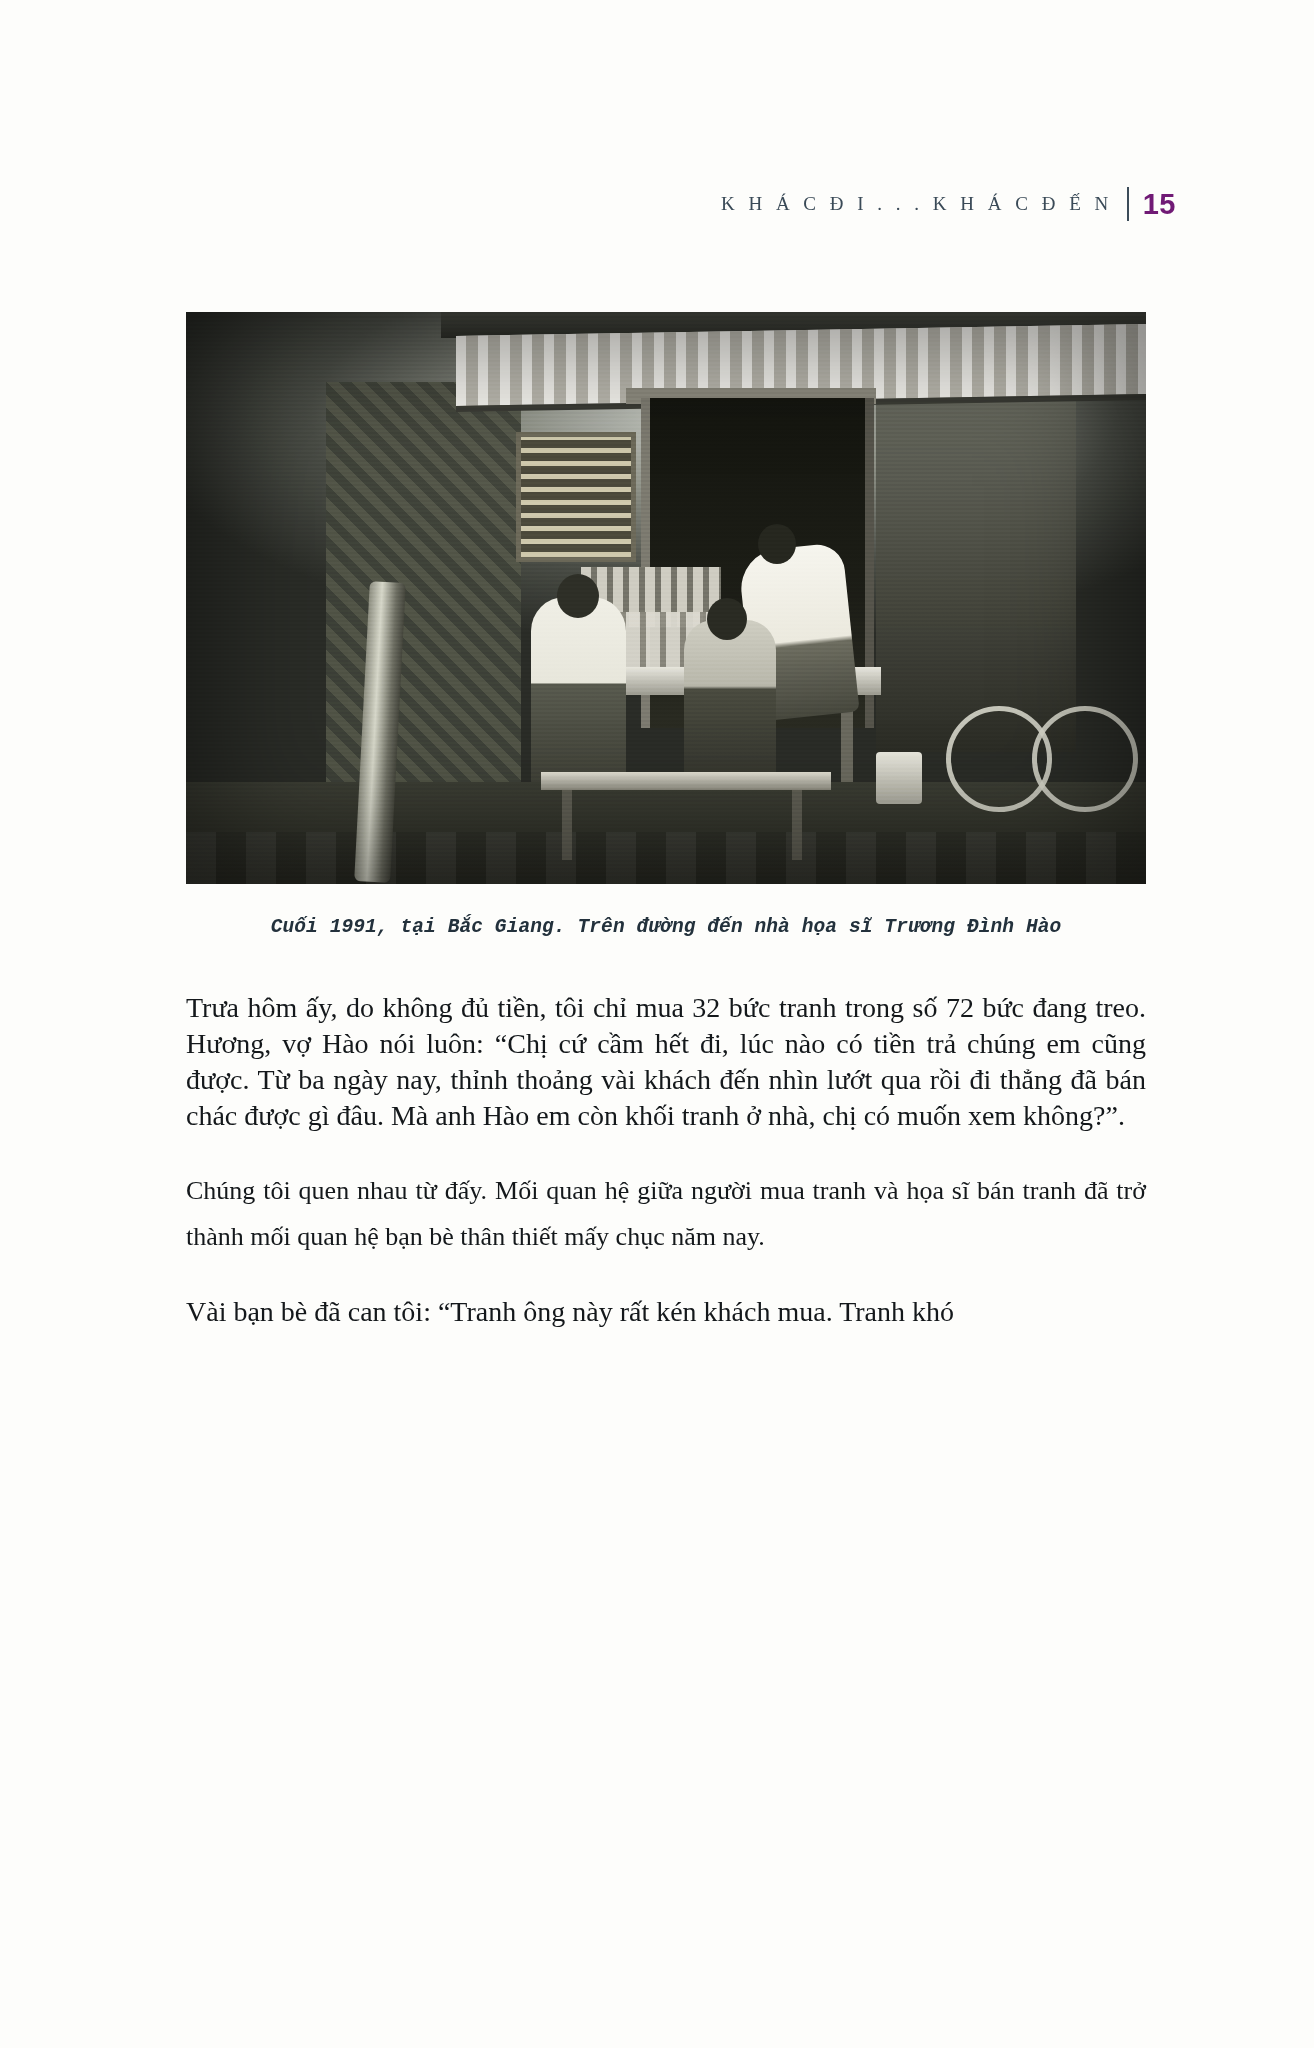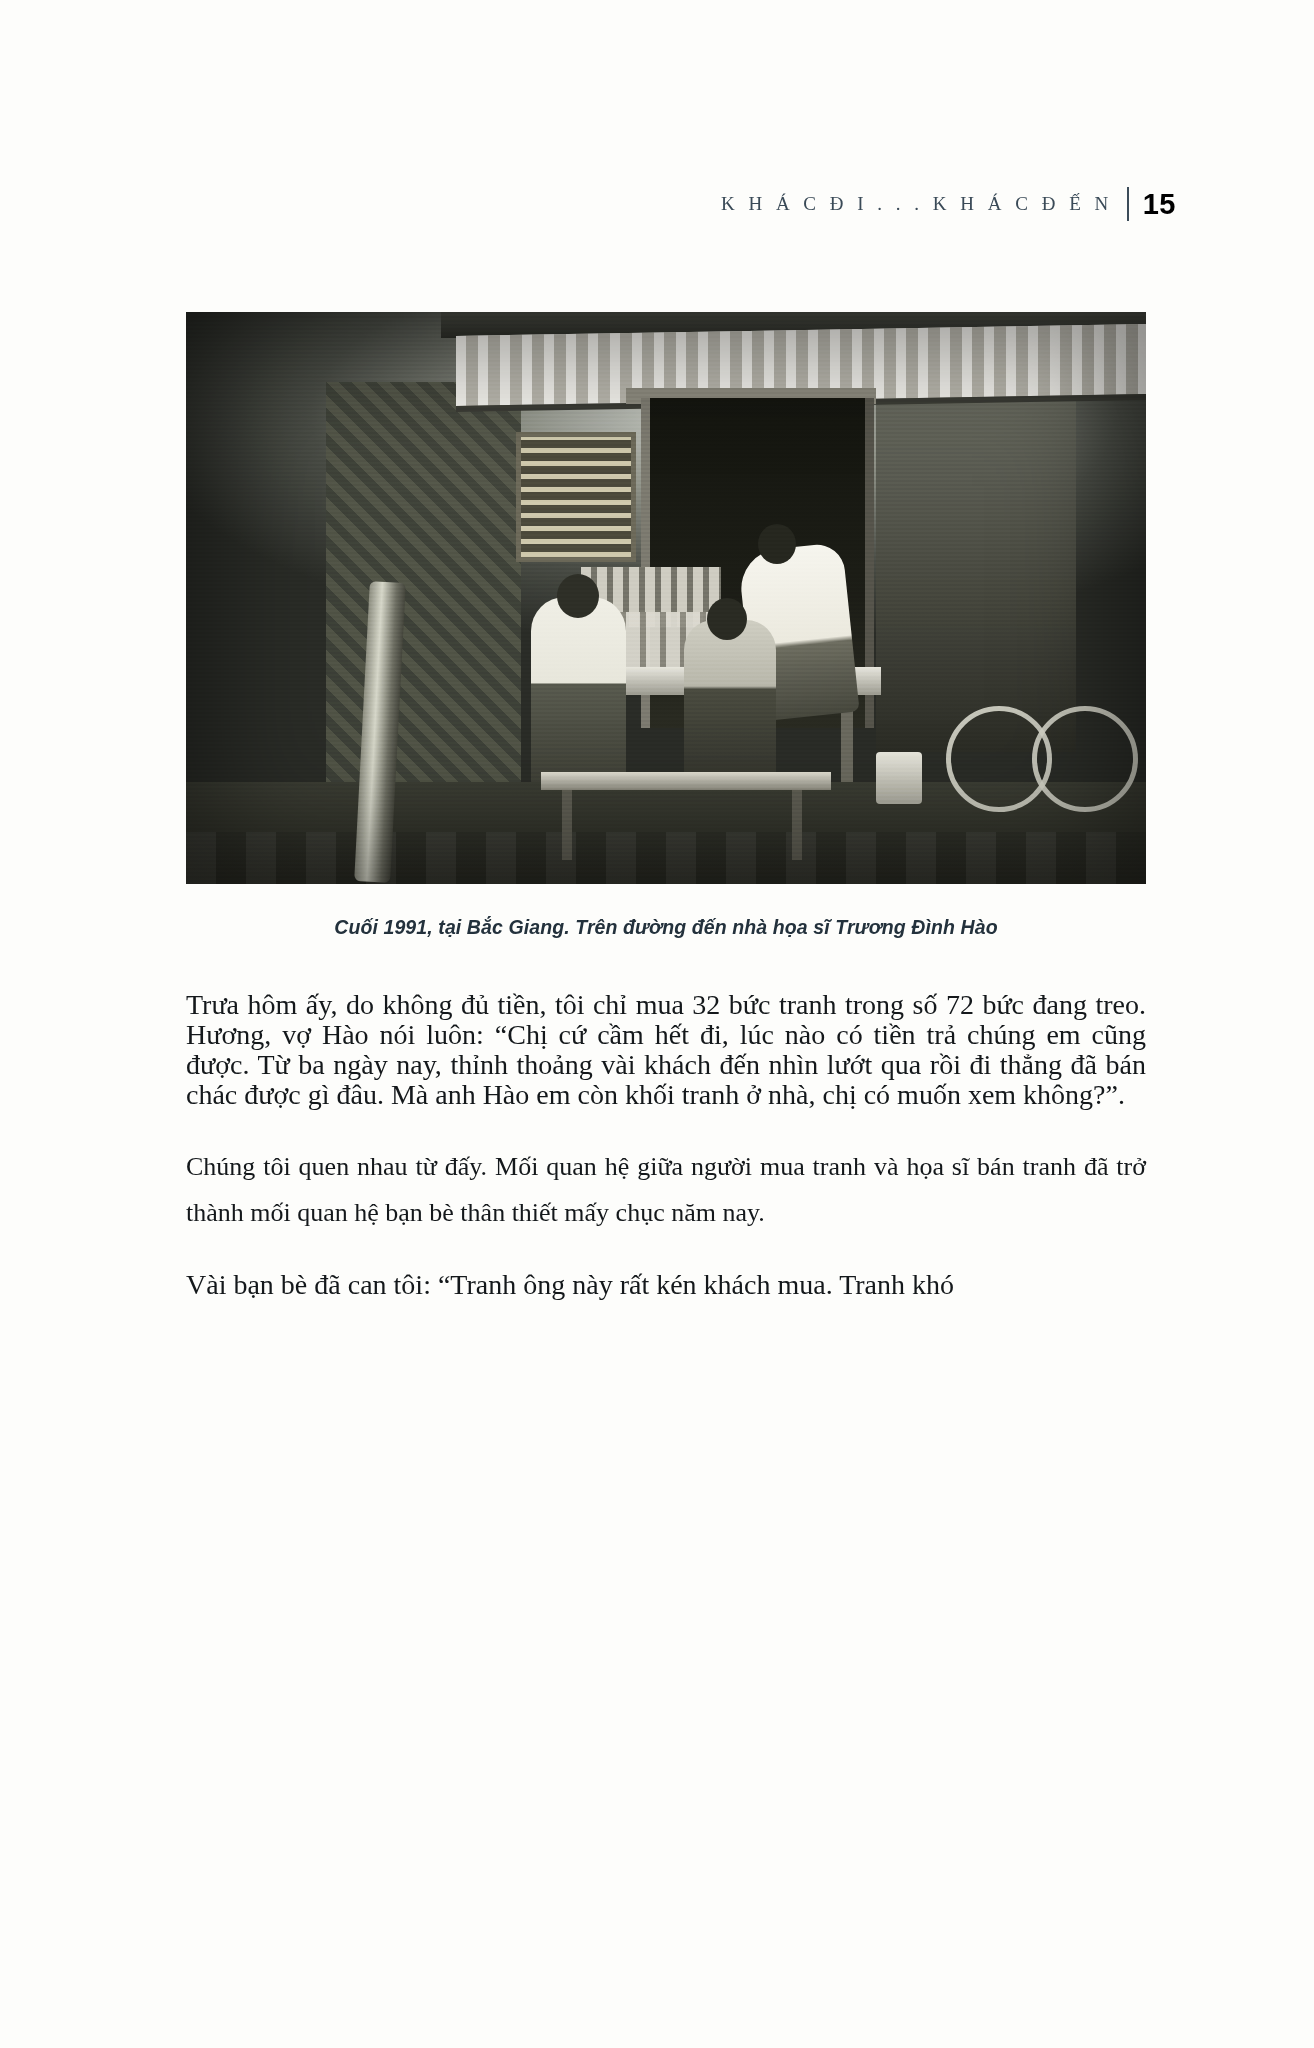--- a/index.html
+++ b/index.html
@@ -40,21 +40,21 @@
   .runhead-rule {
     display: inline-block;
     width: 2px;
     height: 34px;
     background: #3c4c59;
   }
   .runhead-page {
     font-family: "Liberation Sans", sans-serif;
     font-weight: bold;
     font-size: 29px;
-    color: #000000;
+    color: #701a75;
     letter-spacing: 0.5px;
   }
 
   
   .photo-wrap {
     position: absolute;
     left: 186px;
     top: 312px;
     width: 960px;
     height: 572px;
@@ -263,39 +263,39 @@
     box-shadow: inset 0 0 120px 30px rgba(0,0,0,.45);
   }
 
   
   .caption {
     position: absolute;
     left: 186px;
     top: 916px;
     width: 960px;
     text-align: center;
-    font-family: Liberation Sans, sans-serif;
+    font-family: Liberation Mono, monospace;
     font-style: italic;
     font-weight: bold;
     font-size: 19.5px;
     color: #23313c;
     letter-spacing: .1px;
   }
 
   
   .body {
     position: absolute;
     left: 186px;
     top: 990px;
     width: 960px;
   }
   .para {
     font-family: "Liberation Serif", serif;
     font-size: 28px;
-    line-height: 30px;
+    line-height: 36px;
     text-align: justify;
     color: #14181b;
     margin: 0 0 34px 0;
   }
   .para:last-child { margin-bottom: 0; }
   .p-small {
     font-size: 26px;
     line-height: 46px;
   }
 </style>

